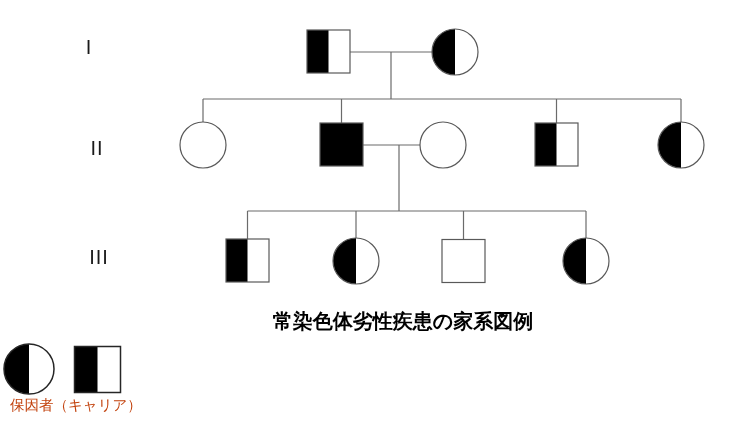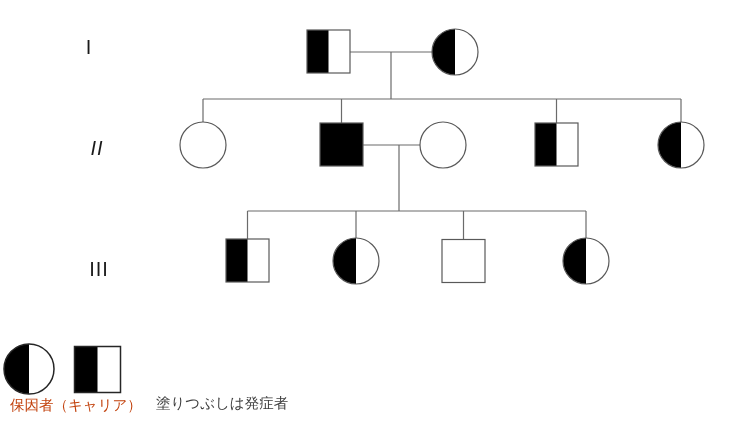--- a/index.html
+++ b/index.html
@@ -103,18 +103,18 @@
         <path d="M 29 344 A 25 25 0 0 0 29 394 Z" fill="#000000" stroke="none"></path>
         <circle cx="29" cy="369" r="25" fill="none" stroke="#262626" stroke-width="1.5"></circle>
       </g>
       <g>
         <rect x="74.5" y="346.5" width="23" height="46" fill="#000000" stroke="none"></rect>
         <rect x="74.5" y="346.5" width="46" height="46" fill="none" stroke="#262626" stroke-width="1.5"></rect>
       </g>
     </svg>
   <div id="gen-labels">
       <div class="gen-label" style="left: 67px; top: 36px;">I</div>
-      <div class="gen-label" style="left: 75px; top: 137px; font-style: italic;">II</div>
-      <div class="gen-label" style="left: 77px; top: 258px;">III</div>
+      <div class="gen-label" style="left: 75px; top: 137px;">II</div>
+      <div class="gen-label" style="left: 77px; top: 246px;">III</div>
     </div>
+  <div class="diagram-title">常染色体劣性疾患の家系図例</div>
   <div class="legend-text legend-carrier">保因者（キャリア）</div>
-  <div class="legend-text legend-affected">塗りつぶしは発症者</div>
 </div>
 
 </body></html>

